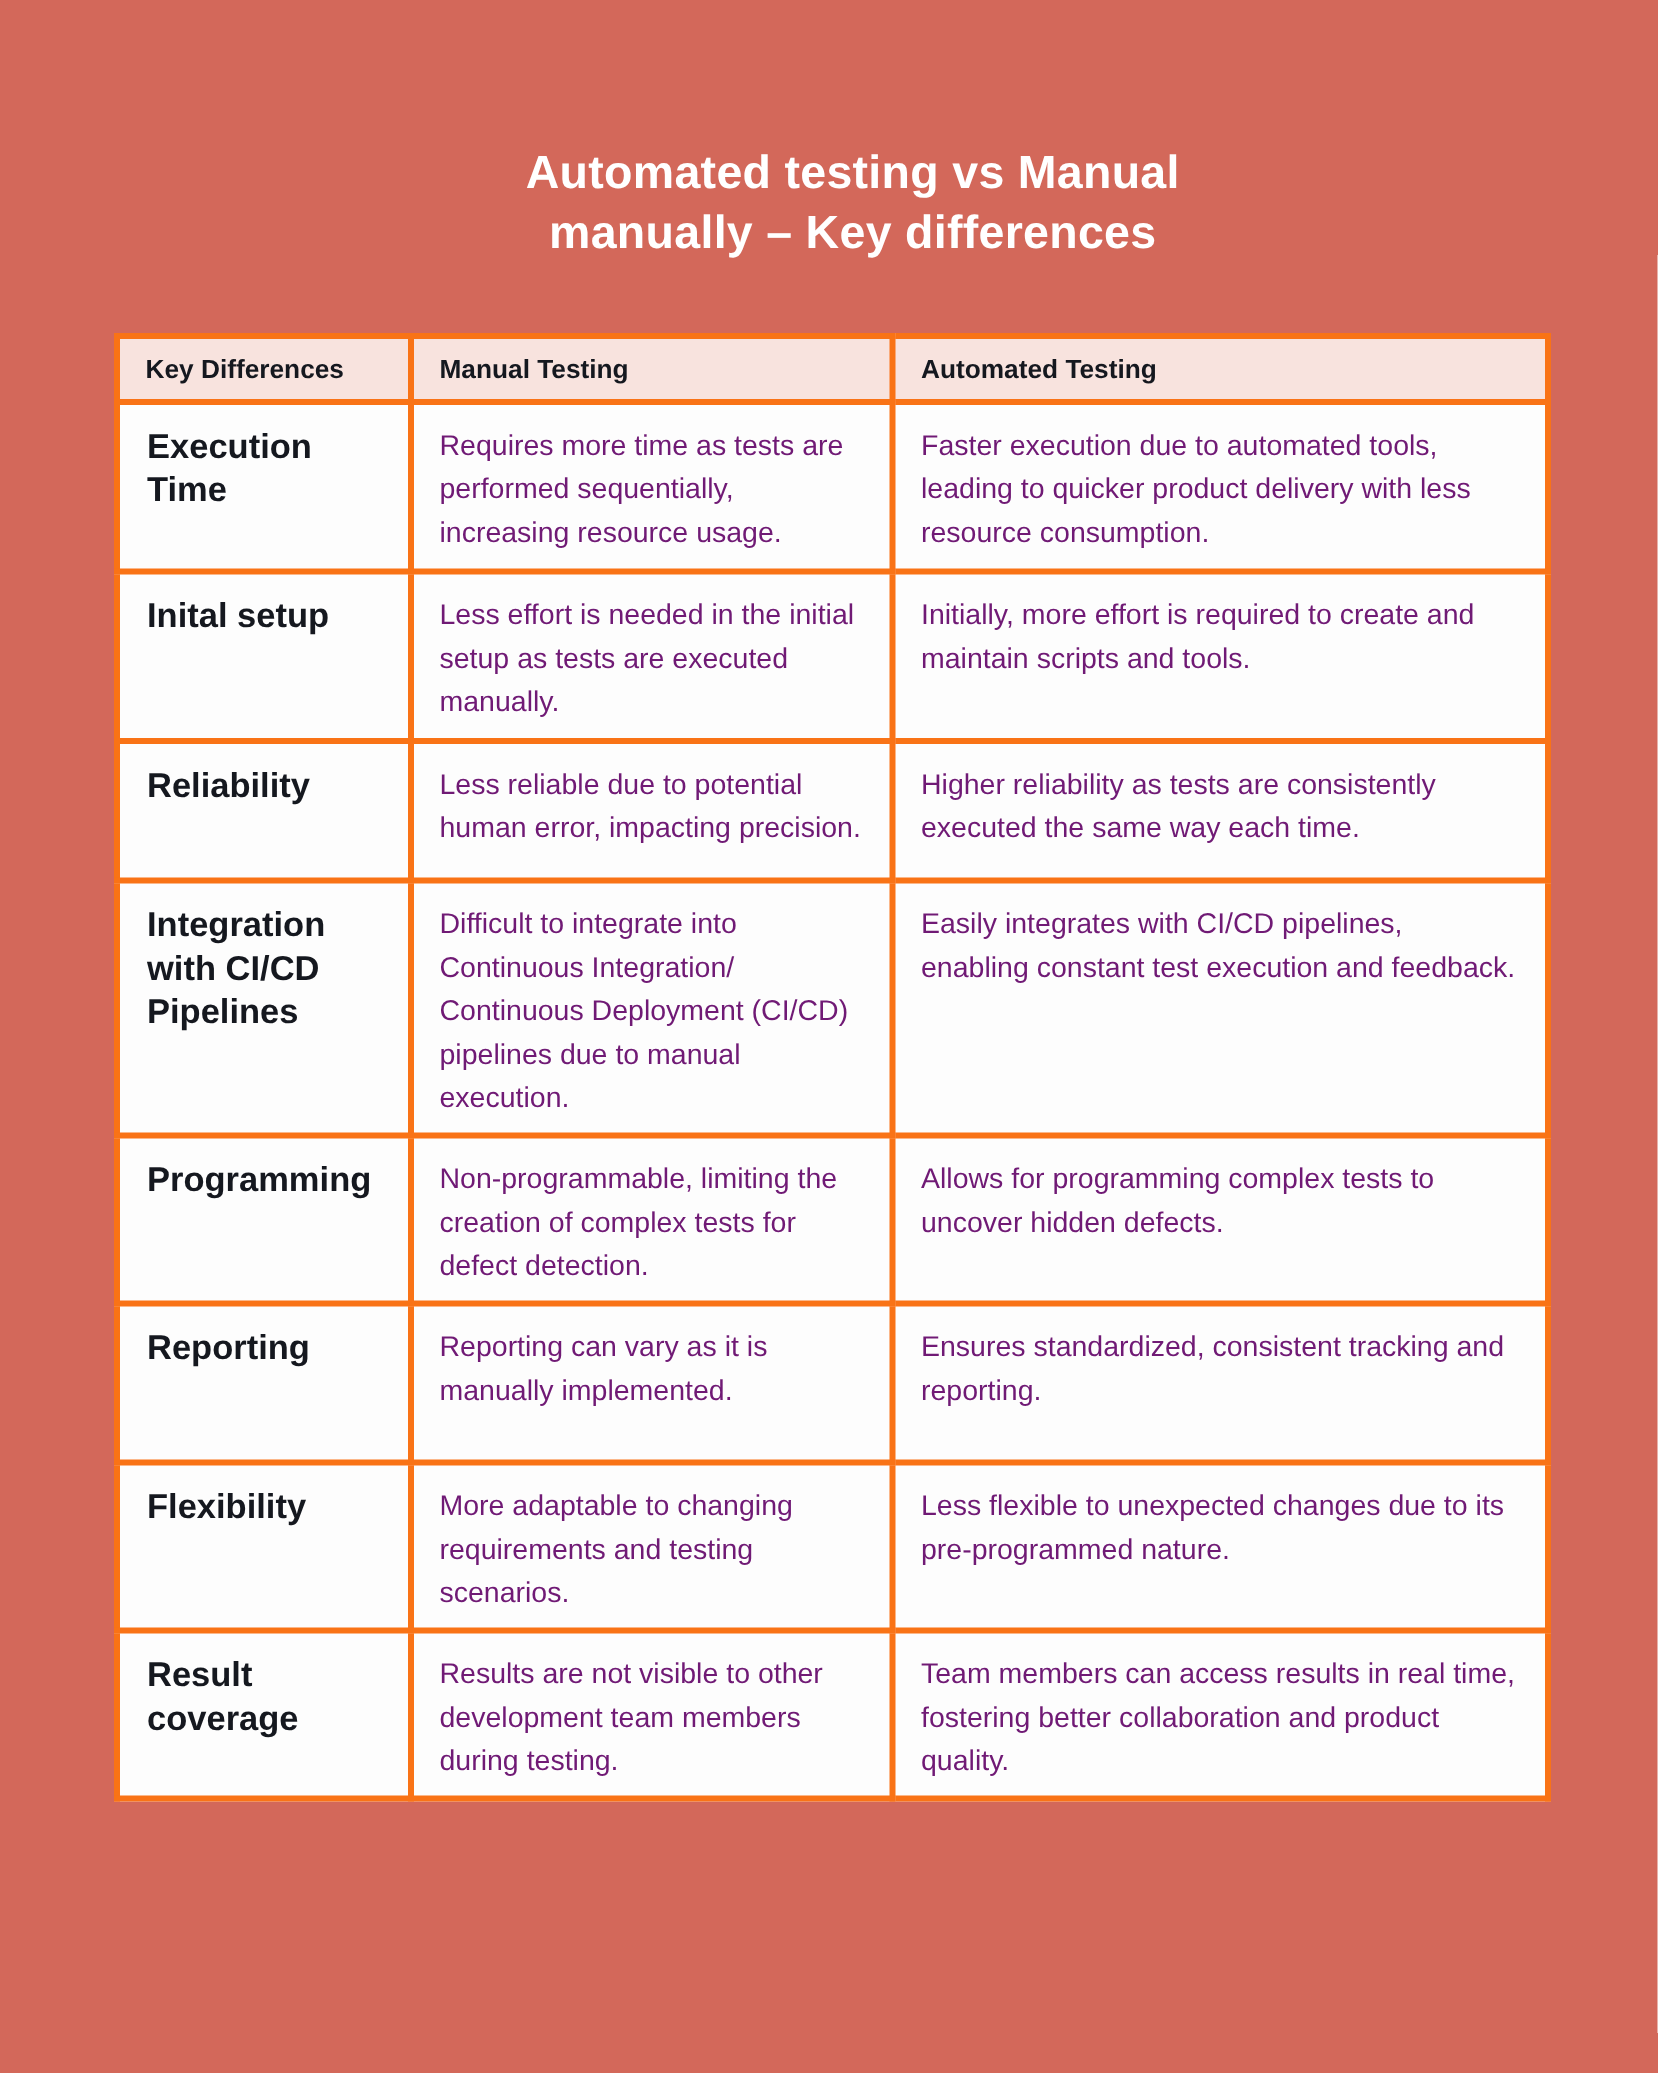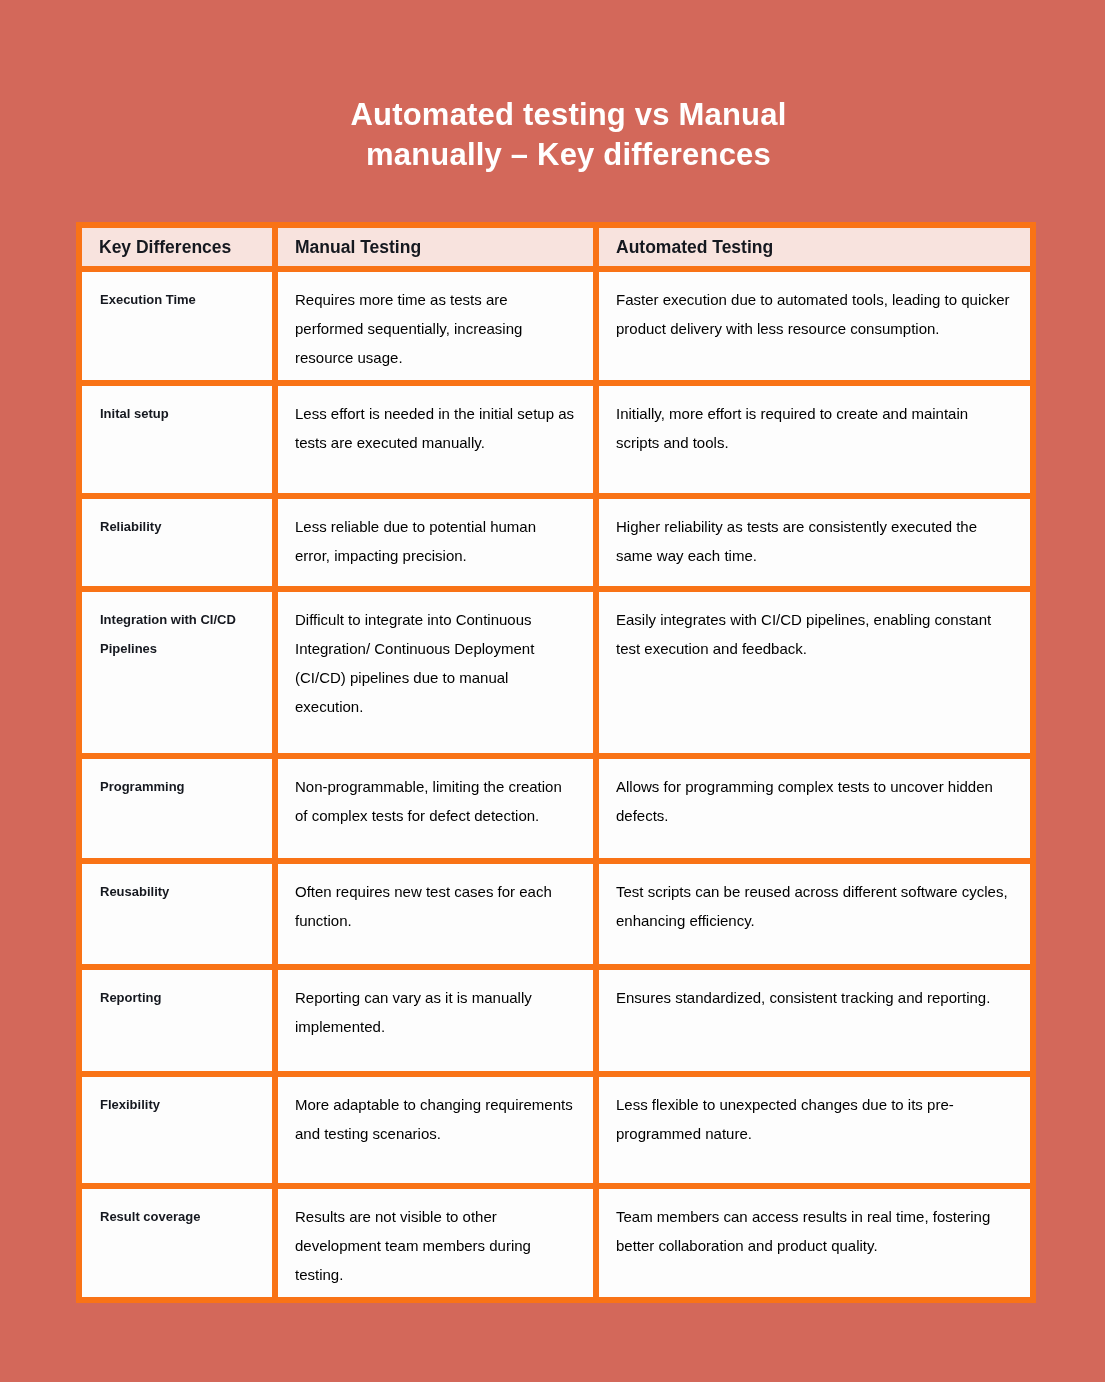--- a/index.html
+++ b/index.html
@@ -30,45 +30,45 @@
   table.compare {
     position: absolute;
     left: 76px;
     top: 222px;
     width: 954px;
     border-collapse: collapse;
     table-layout: fixed;
     background: #fdfdfd;
   }
   .compare th, .compare td {
-    border: 6px solid #f97316;
+    border: 4px solid #f97316;
     vertical-align: top;
     overflow-wrap: break-word;
   }
   .compare thead tr { height: 44px; }
   .compare th {
     background: #f8e3de;
     text-align: left;
     vertical-align: middle;
     padding: 0 14px 0 17px;
     font-size: 17.5px;
     font-weight: 700;
     color: #15181f;
   }
   .compare td {
     background: #fdfdfd;
     padding: 13px 18px 8px 17px;
-    font-size: 15px;
+    font-size: 19px;
     line-height: 29px;
-    color: #000000;
+    color: #701a75;
   }
   .compare td.feature {
     font-weight: 700;
     color: #15181f;
-    font-size: 13px;
+    font-size: 23px;
     padding-left: 18px;
   }
   tbody tr:nth-child(1) { height: 113px; }
   tbody tr:nth-child(2) { height: 113px; }
   tbody tr:nth-child(3) { height: 93px; padding-left: 16px;  }
   tbody tr:nth-child(4) { height: 167px; }
   tbody tr:nth-child(5) { height: 105px; padding-left: 17px; }
   tbody tr:nth-child(6) { height: 106px; }
   tbody tr:nth-child(7) { height: 107px; }
   tbody tr:nth-child(8) { height: 112px; }
@@ -115,25 +115,20 @@
       <td class="feature">Integration with CI/CD Pipelines</td>
       <td>Difficult to integrate into Continuous Integration/ Continuous Deployment (CI/CD) pipelines due to manual execution.</td>
       <td>Easily integrates with CI/CD pipelines, enabling constant test execution and feedback.</td>
     </tr>
     <tr>
       <td class="feature">Programming</td>
       <td>Non-programmable, limiting the creation of complex tests for defect detection.</td>
       <td>Allows for programming complex tests to uncover hidden defects.</td>
     </tr>
     <tr>
-      <td class="feature">Reusability</td>
-      <td>Often requires new test cases for each function.</td>
-      <td>Test scripts can be reused across different software cycles, enhancing efficiency.</td>
-    </tr>
-    <tr>
       <td class="feature">Reporting</td>
       <td>Reporting can vary as it is manually implemented.</td>
       <td>Ensures standardized, consistent tracking and reporting.</td>
     </tr>
     <tr>
       <td class="feature">Flexibility</td>
       <td>More adaptable to changing requirements and testing scenarios.</td>
       <td>Less flexible to unexpected changes due to its pre-programmed nature.</td>
     </tr>
     <tr>

